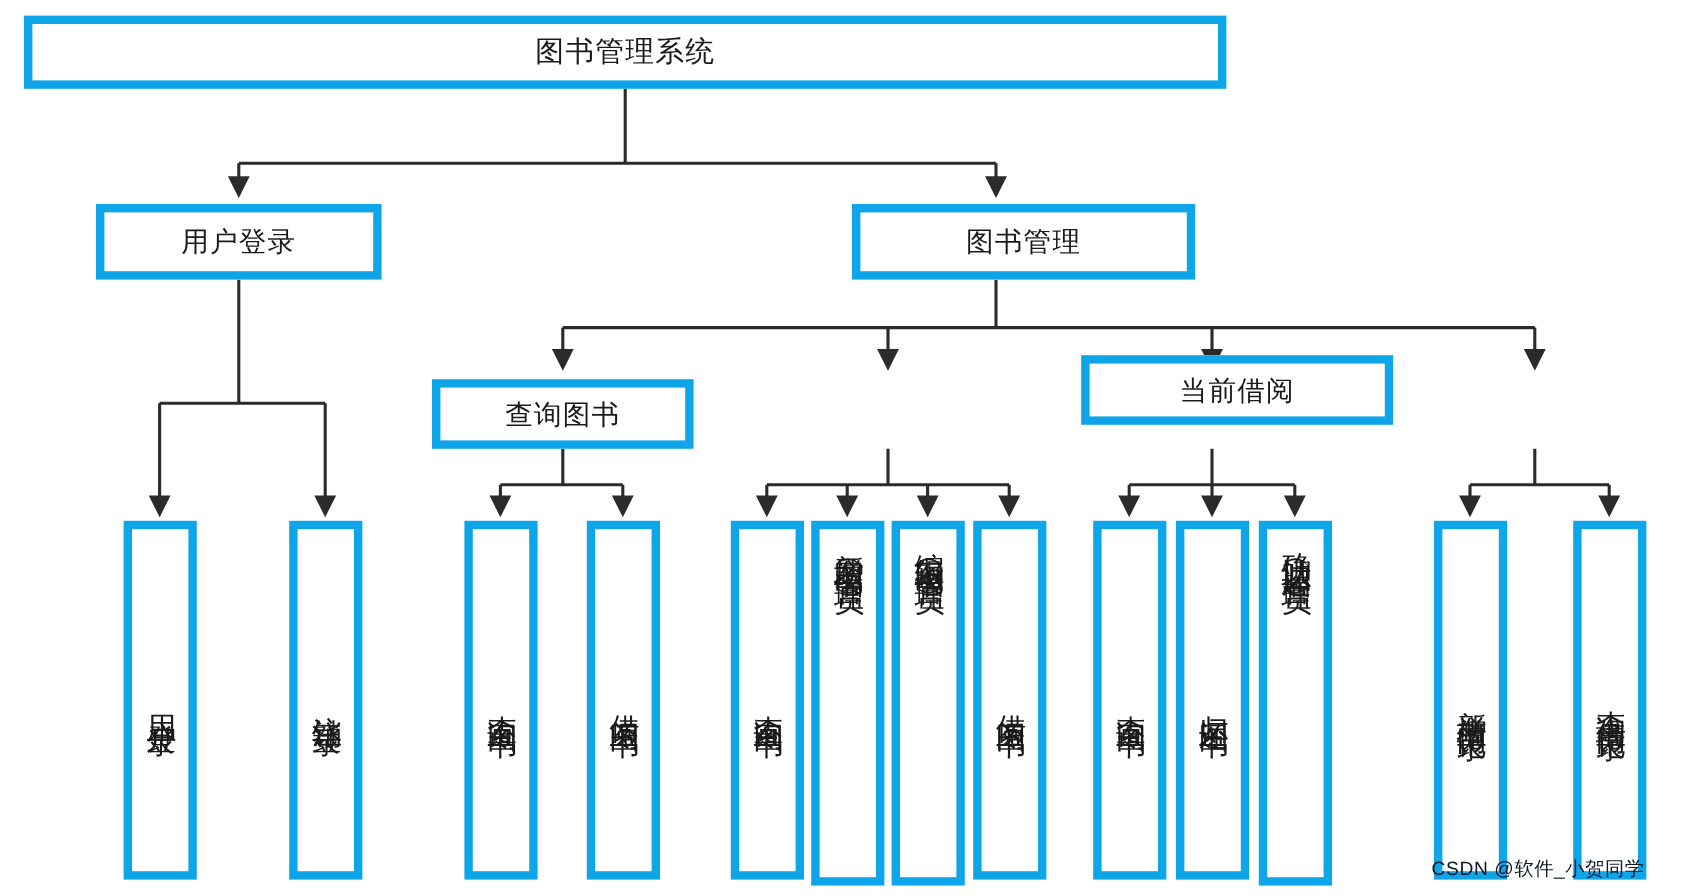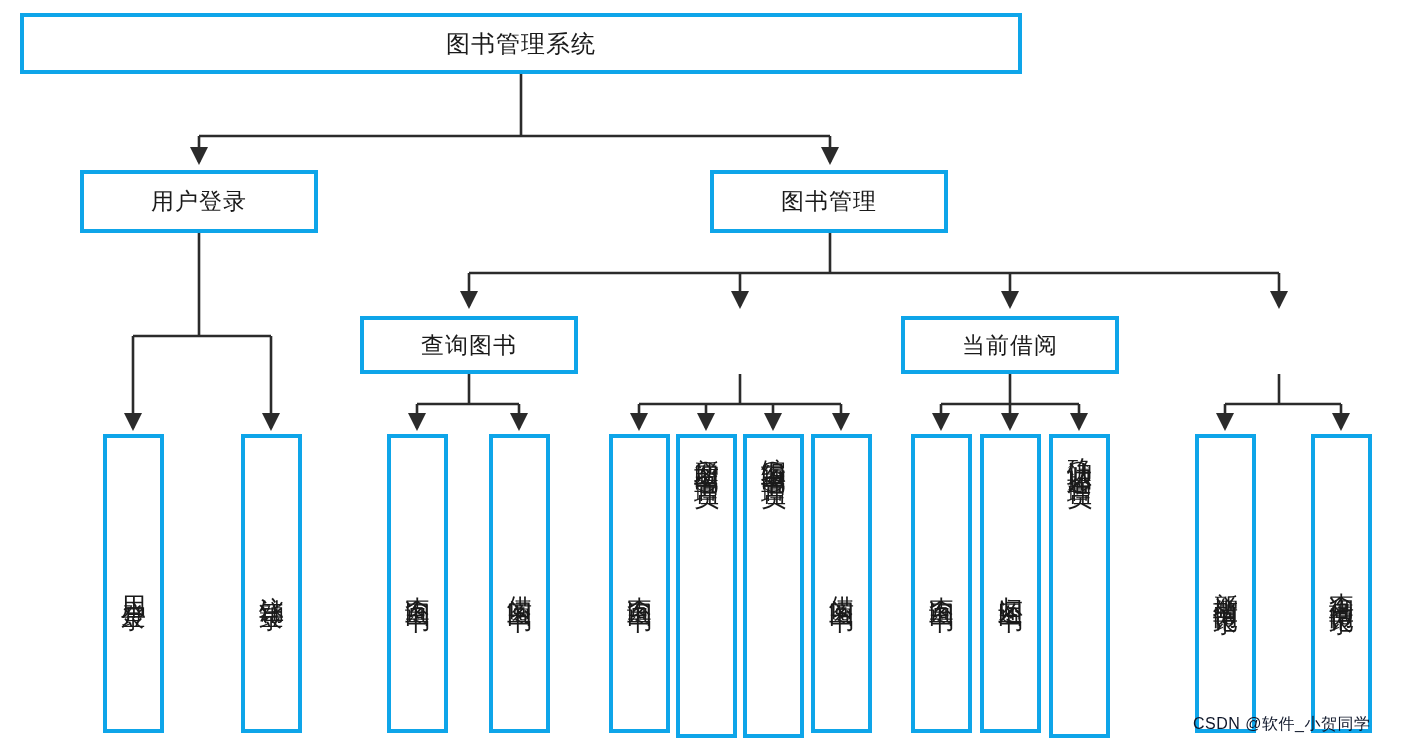--- a/index.html
+++ b/index.html
@@ -22,21 +22,21 @@
     position: absolute;
     left: 0;
     top: 0;
     width: 1405px;
     height: 747px;
     pointer-events: none;
   }
   .node {
     position: absolute;
     box-sizing: border-box;
-    border: 4px solid #0ea5e9;
+    border: 7px solid #0ea5e9;
     background: #ffffff;
     display: flex;
     align-items: center;
     justify-content: center;
     color: #1a1a1a;
   }
   .node .lbl {
     display: block;
     text-align: center;
     line-height: 1.15;
@@ -130,28 +130,28 @@
     </g>
   </svg>
 
   <div class="node horiz root" style="left:20px; top:13px; width:1002px; height:61px;">
     <span class="lbl">图书管理系统</span>
   </div>
 
   <div class="node horiz" style="left:80px; top:170px; width:238px; height:63px;">
     <span class="lbl">用户登录</span>
   </div>
-  <div class="node horiz" style="left:710px; top:170px; width:238px; height:63px;">
+  <div class="node horiz" style="left:710px; top:170px; width:286px; height:63px;">
     <span class="lbl">图书管理</span>
   </div>
 
   <div class="node horiz" style="left:360px; top:316px; width:218px; height:58px;">
     <span class="lbl">查询图书</span>
   </div>
-  <div class="node horiz" style="left:901px; top:316px; width:218px; height:58px;">
+  <div class="node horiz" style="left:901px; top:296px; width:260px; height:58px;">
     <span class="lbl">当前借阅</span>
   </div>
 
   <div class="node vert mid" style="left:103px; top:434px; width:61px; height:299px;">
     <span class="lbl">用户登录</span>
   </div>
   <div class="node vert mid" style="left:241px; top:434px; width:61px; height:299px;">
     <span class="lbl">注销登录</span>
   </div>
 

